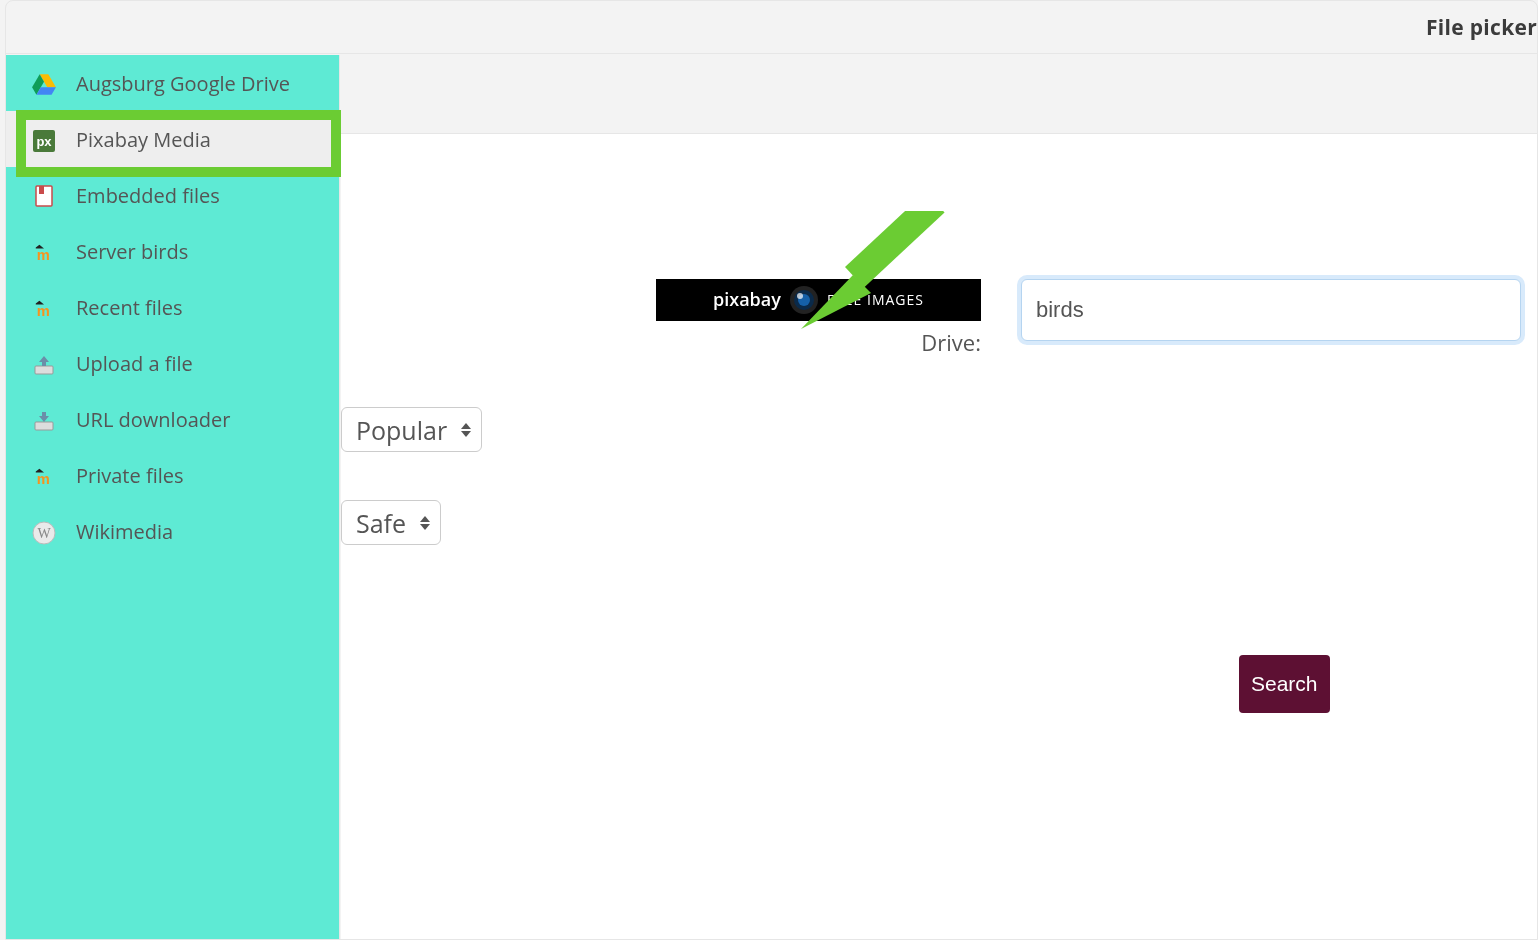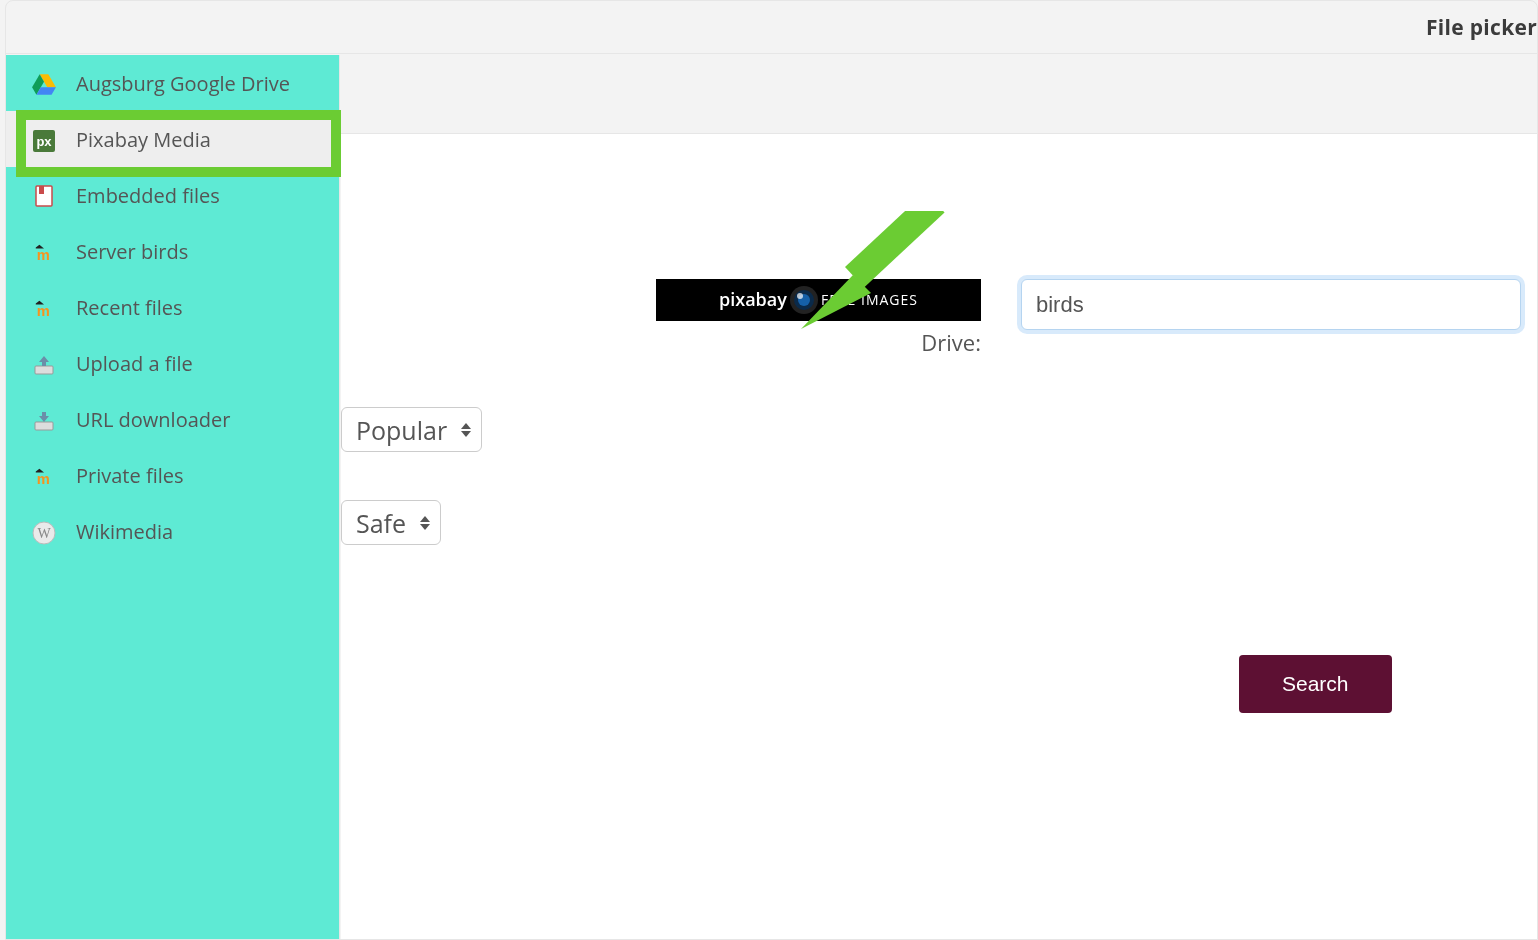--- a/index.html
+++ b/index.html
@@ -89,42 +89,42 @@
     padding-right: 40px;
     text-align: right;
     font-size: 22px;
     color: #555;
     line-height: 1.55;
   }
   .brand-banner {
     display: inline-flex;
     align-items: center;
     justify-content: center;
-    gap: 2px;
+    gap: 8px;
     background: #000;
     color: #fff;
     width: 325px;
     height: 42px;
     margin-bottom: 4px;
     font-size: 14px;
     letter-spacing: 1px;
   }
   .brand-banner .brand-name {
     font-weight: 600;
     font-size: 18px;
     letter-spacing: 0;
   }
   .lens-icon {
     width: 30px; height: 30px;
   }
   .control-col { flex: 1; }
 
   .text-input {
     width: 500px;
-    height: 51px;
+    height: 62px;
     padding: 6px 14px;
     font-size: 22px;
     color: #555;
     border: 1px solid #b5d4f0;
     border-radius: 6px;
     outline: none;
     box-shadow: 0 0 0 4px rgba(100,170,240,0.25);
   }
 
   .select-wrap {
@@ -161,21 +161,21 @@
   .submit-row {
     margin-top: 110px;
     padding-left: 898px;
   }
   .search-button {
     background: #5d1033;
     color: #fff;
     border: none;
     border-radius: 4px;
     height: 58px;
-    padding: 0 43px;
+    padding: 0 12px;
     font-size: 21px;
     cursor: pointer;
   }
 
   .arrow-annotation {
     position: absolute;
     left: 795px;
     top: 156px;
     pointer-events: none;
     z-index: 6;

